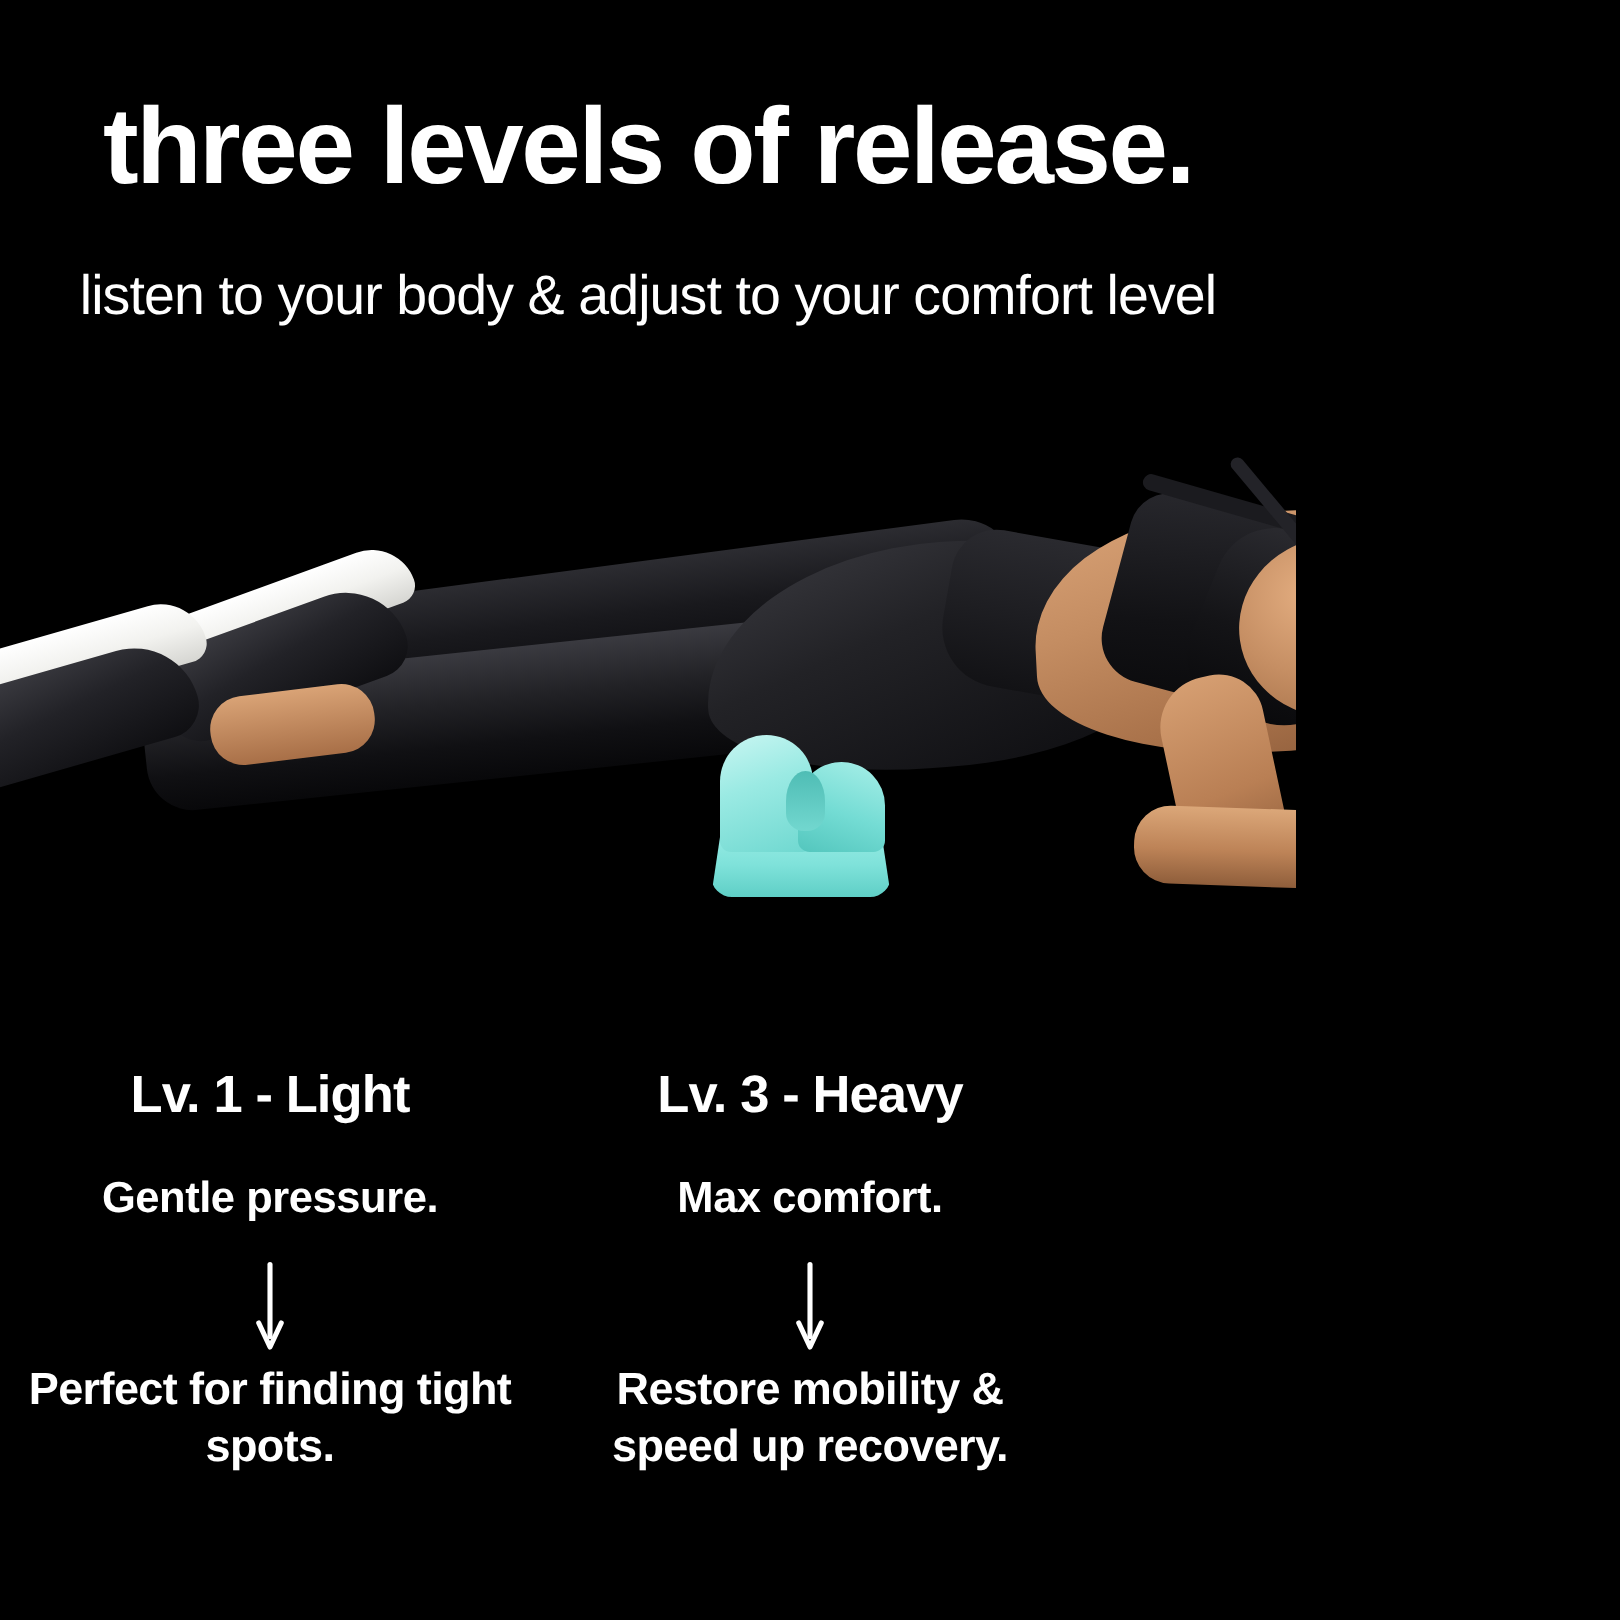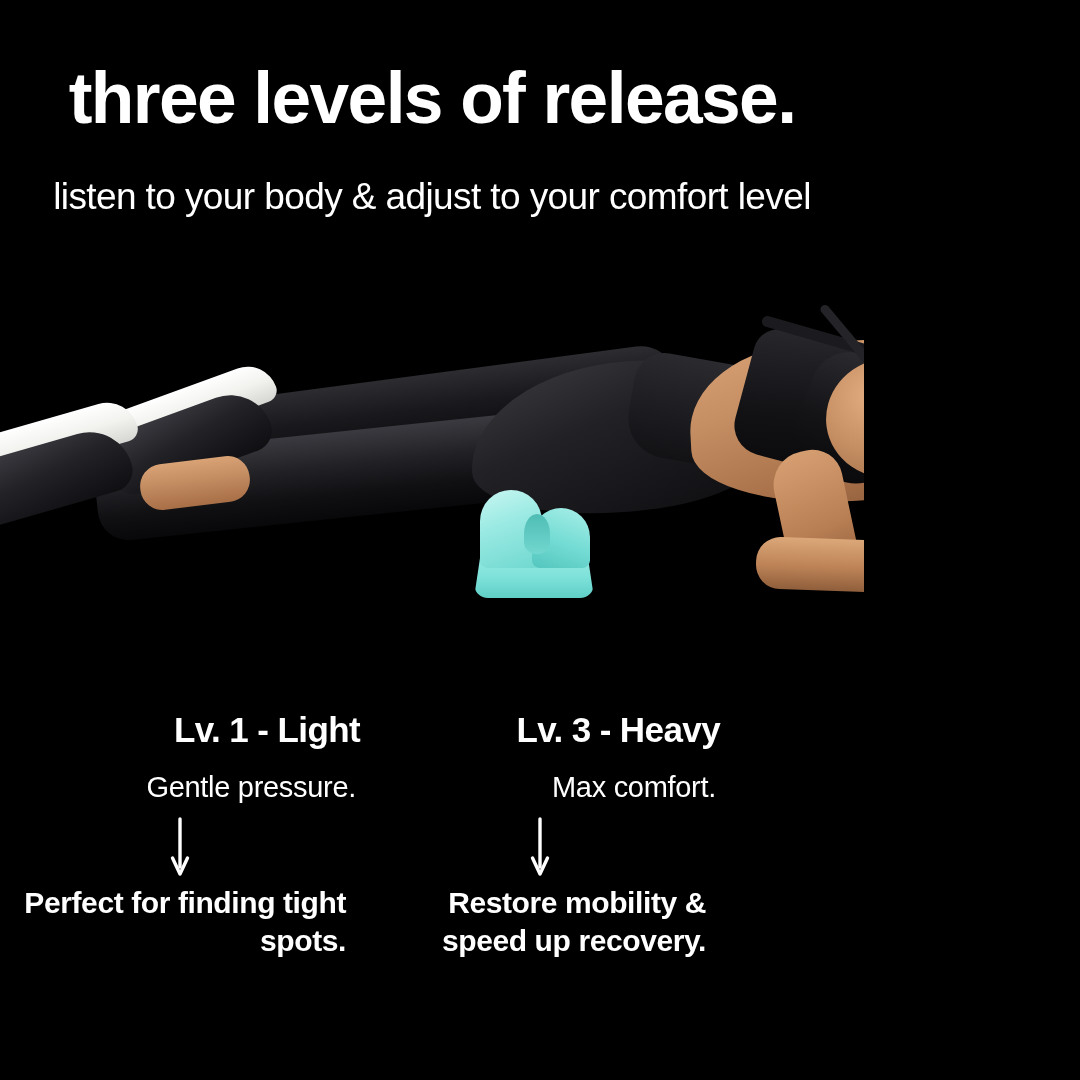--- a/index.html
+++ b/index.html
@@ -257,36 +257,36 @@
   
   #levels {
     position: absolute;
     left: 0;
     top: 712px;
     width: 1080px;
     display: flex;
   }
   .level-col {
     width: 360px;
-    text-align: right;
+    text-align: center;
     color: #ffffff;
   }
   .level-title {
     font-size: 35px;
     font-weight: 800;
     letter-spacing: -0.6px;
     line-height: 1.0;
     margin: 0;
   }
   .level-sub {
     font-size: 29px;
-    font-weight: 400;
+    font-weight: 700;
     letter-spacing: -0.3px;
     line-height: 1.0;
-    margin: 4px;
+    margin: 16px;
     padding-top: 22px;
   }
   .arrow-wrap {
     height: 72px;
     display: flex;
     align-items: center;
     justify-content: center;
     padding-top: 6px;
   }
   .level-detail {

